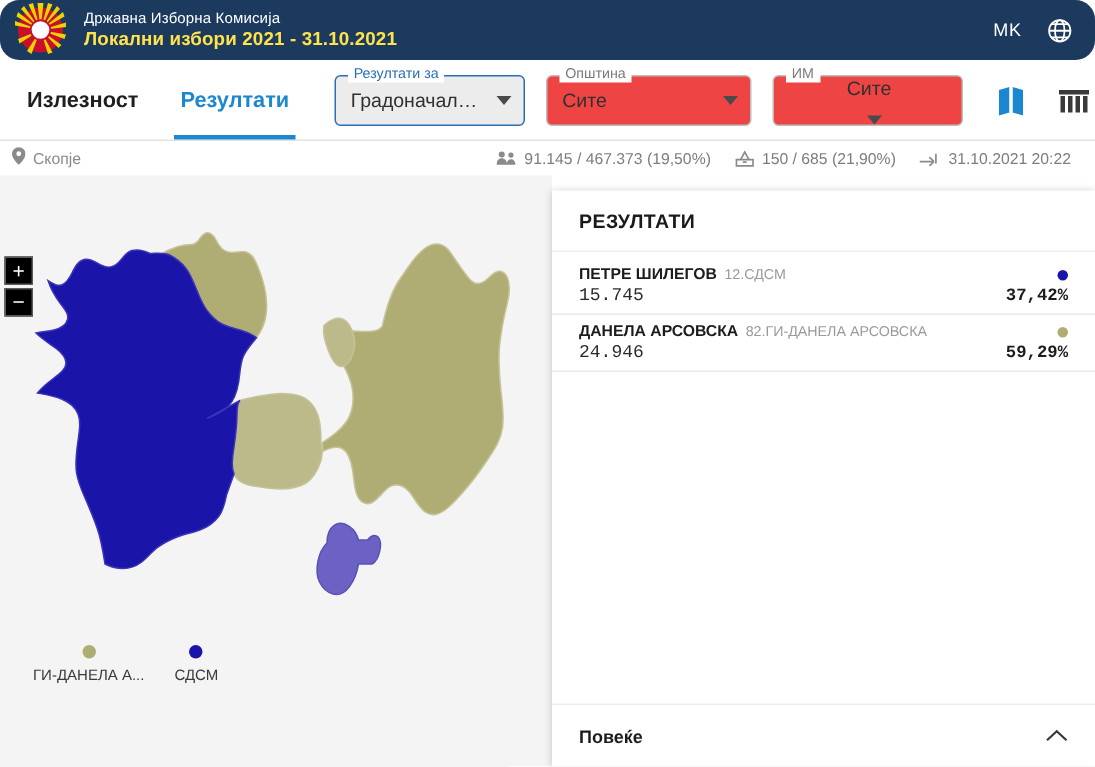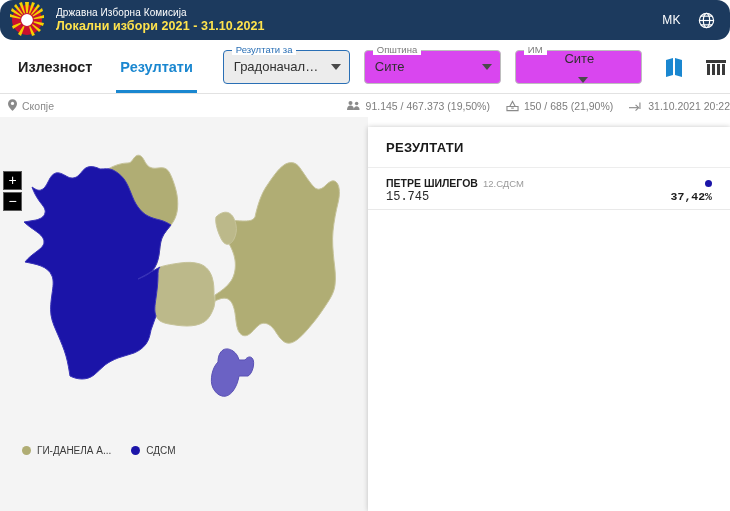--- a/index.html
+++ b/index.html
@@ -109,21 +109,21 @@
     display: flex;
     align-items: center;
     gap: 14px;
     margin-left: 16px;
   }
   .field {
     position: relative;
     height: 34px;
     border: 1px solid #bdbdbd;
     border-radius: 4px;
-    background: #d946ef;
+    background: #ef4444;
     display: flex;
     align-items: center;
     padding: 0 8px 0 10px;
     box-sizing: border-box;
     cursor: pointer;
   }
   .field.primary {
     border-color: #2a6fb5;
     background: #ececec;
   }
@@ -180,21 +180,21 @@
     gap: 5px;
     margin-left: 8px;
     font-size: 10.5px;
     color: #8a8a8a;
   }
   .stats {
     margin-left: auto;
     display: flex;
     align-items: center;
     gap: 16px;
-    margin-right: 0;
+    margin-right: 16px;
     font-size: 10.5px;
     color: #7d7d7d;
     white-space: nowrap;
   }
   .stat {
     display: flex;
     align-items: center;
     gap: 5px;
   }
   .stat svg { display: block; flex: 0 0 auto; }
@@ -247,20 +247,21 @@
     align-items: center;
     gap: 20px;
     font-size: 10px;
     color: #3a3a3a;
   }
   .legend-item {
     display: flex;
     align-items: center;
     gap: 6px;
     white-space: nowrap;
+    flex-direction: column;
   }
   .legend-dot {
     width: 9px; height: 9px;
     border-radius: 50%;
     display: block;
     flex: 0 0 auto;
   }
 
   
   .panel {
@@ -617,18 +618,37 @@
         <div class="cand-top">
           <span class="cand-name">ПЕТРЕ ШИЛЕГОВ</span>
           <span class="cand-party">12.СДСМ</span>
         </div>
         <div class="cand-bottom">
           <span class="cand-votes">15.745</span>
           <span class="cand-pct">37,42%</span>
         </div>
       </div>
 
-
-    </div>
-
+      <div class="cand">
+        <span class="cand-dot" style="background:#b0ad74"></span>
+        <div class="cand-top">
+          <span class="cand-name">ДАНЕЛА АРСОВСКА</span>
+          <span class="cand-party">82.ГИ-ДАНЕЛА АРСОВСКА</span>
+        </div>
+        <div class="cand-bottom">
+          <span class="cand-votes">24.946</span>
+          <span class="cand-pct">59,29%</span>
+        </div>
+      </div>
+
+    </div>
+
+    <div class="panel-foot">
+      <span class="foot-label">Повеќе</span>
+      <span class="chev-up">
+        <svg width="15" height="9" viewBox="0 0 15 9" fill="none" stroke="#3a3a3a" stroke-width="1.5">
+          <path d="M1 7.5 L7.5 1.5 L14 7.5"></path>
+        </svg>
+      </span>
+    </div>
   </div>
 
 </div>
 
 </body></html>

